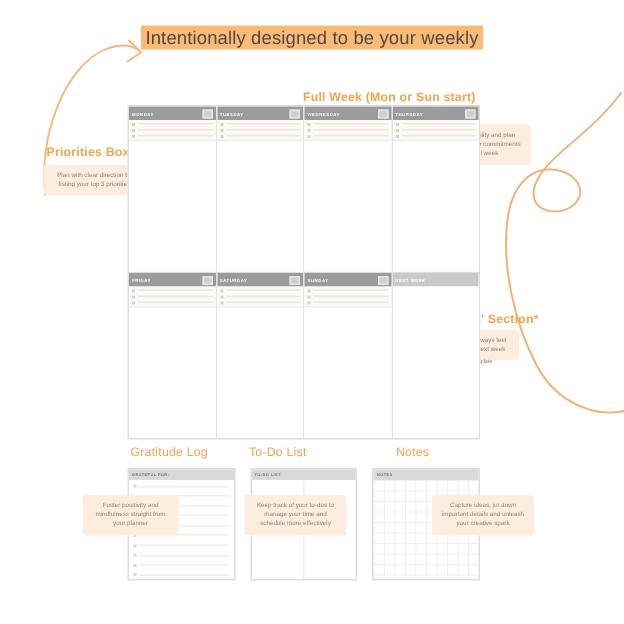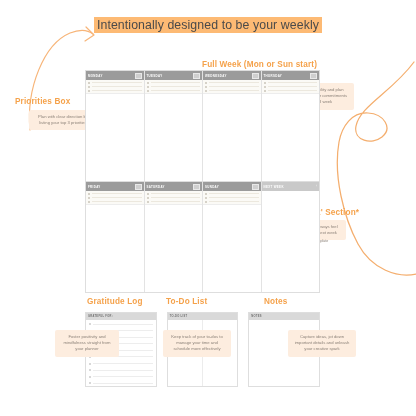--- a/index.html
+++ b/index.html
@@ -135,21 +135,21 @@
   .gridpaper {
     position: absolute; inset: 0;
     background-image:
       linear-gradient(to right, #efefef 0.5px, transparent 0.5px),
       linear-gradient(to bottom, #efefef 0.5px, transparent 0.5px);
     background-size: 7px 7px;
   }
 
   .card-title {
     position: absolute;
-    color: #f5a24b; font-size: 8.2px; font-weight: 700;
+    color: #f5a24b; font-size: 8.2px; font-weight: 400;
     letter-spacing: 0.15px; white-space: nowrap;
   }
 </style>
 </head>
 <body>
 
 <div id="root">
 
   <svg class="deco" viewBox="0 0 416 416" xmlns="http://www.w3.org/2000/svg">
 
@@ -160,21 +160,21 @@
              C 393 128 384 114 368 113 C 352 112 342 126 339 142
              C 333 176 344 218 358 244 C 372 270 398 278 416 274" fill="none" stroke="#f4ae6e" stroke-width="1.25" stroke-linecap="round"></path>
   </svg>
 
   <div class="headline">
     <span class="hl">Intentionally designed to be your weekly</span><br>
   </div>
 
   <div class="ann-title" style="left:202px; top:60px;">Full Week (Mon or Sun start)</div>
 
-  <div class="ann-title" style="left:15px; top:97px;">Priorities Box</div>
+  <div class="ann-title" style="left:31px; top:97px;">Priorities Box</div>
   <div class="ann-body" style="left:29px; top:110px; width:68px;">Plan with clear direction by listing your top 3 priorities</div>
 
   <div class="ann-body" style="left:282px; top:83px; width:72px;">Embrace flexibility and plan according to your commitments with a full week</div>
 
   <div class="ann-title" style="left:276px; top:208px;">'Next Week' Section*</div>
   <div class="ann-body" style="left:278px; top:220px; width:68px;">Stay ahead and always feel prepared for the next week</div>
   <div class="ann-note" style="left:273px; top:239px;">*Only available in 'V-Box' Template</div>
 
   <div class="sheet">
 

